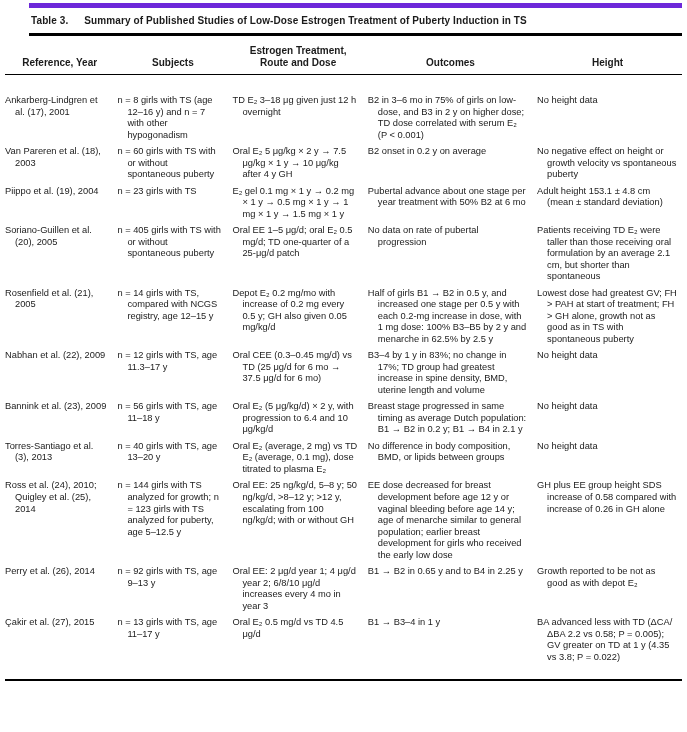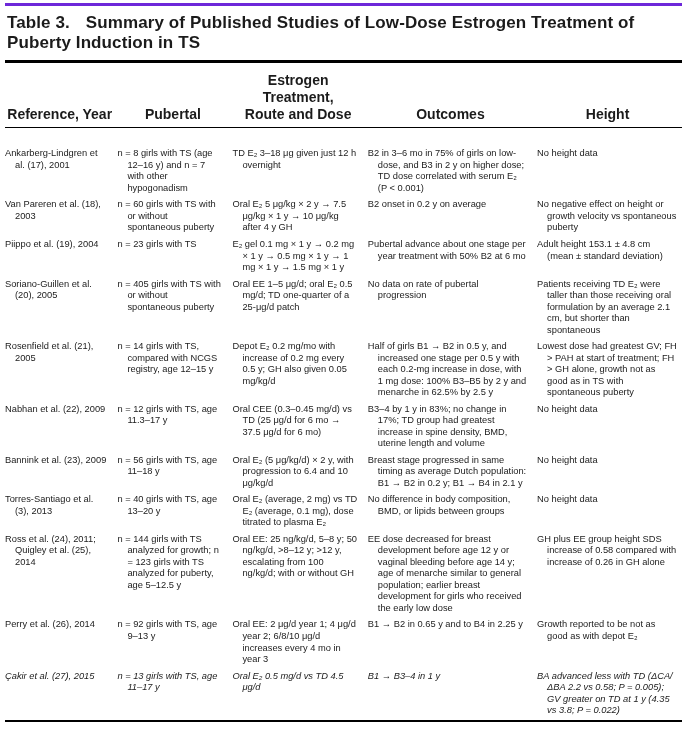--- a/index.html
+++ b/index.html
@@ -12,26 +12,27 @@
   }
   body {
     font-family: "Liberation Sans", sans-serif;
     color: #1b1b1b;
     -webkit-font-smoothing: antialiased;
   }
   .page {
     padding: 3px 5px 0 5px;
   }
   .caption {
-    border-top: 3px solid #6d28d9;
+    border-top: 5px solid #6d28d9;
     border-bottom: 3px solid #000;
     padding: 7px 2px 7px 2px;
     font-weight: bold;
-    font-size: 17px;
+    font-size: 10px;
     letter-spacing: 0.1px;
+    margin-left: 24px;
   }
   .caption .tnum {
     display: inline-block;
     margin-right: 16px;
   }
   .tbl-wrap {
     border-bottom: 2.5px solid #000;
   }
   table {
     width: 100%;
@@ -40,38 +41,38 @@
     font-size: 9.3px;
     line-height: 1.24;
   }
   col.c1 { width: 16.6%; }
   col.c2 { width: 17.0%; }
   col.c3 { width: 20.0%; }
   col.c4 { width: 25.0%; }
   col.c5 { width: 21.4%; }
   thead th {
     font-weight: bold;
-    font-size: 14px;
+    font-size: 10px;
     text-align: center;
     vertical-align: bottom;
     padding: 9px 4px 5px 0;
     border-bottom: 1.5px solid #000;
     white-space: pre-line;
     line-height: 1.2;
   }
   thead th.first {
     text-align: center;
     padding-left: 1px;
   }
   tbody td {
     vertical-align: top;
     padding: 2px 10px 3px 0;
   }
   tbody tr:first-child td { padding-top: 20px; }
-  tbody tr:last-child td { padding-bottom: 3px; font-style: italic; }
+  tbody tr:last-child td { padding-bottom: 16px; }
   tbody td:last-child { padding-right: 4px; }
   .cell {
     padding-left: 10px;
     text-indent: -10px;
   }
 </style>
 </head>
 <body>
 
 <div class="page">
@@ -85,21 +86,21 @@
       <colgroup>
         <col class="c1">
           <col class="c2">
           <col class="c3">
           <col class="c4">
           <col class="c5">
       </colgroup>
       <thead>
         <tr>
           <th class="first">Reference, Year</th>
-          <th>Pubertal</th>
+          <th>Subjects</th>
           <th>Estrogen Treatment,
 Route and Dose</th>
           <th>Outcomes</th>
           <th>Height</th>
         </tr>
       </thead>
       <tbody>
         <tr>
           <td>
               <div class="cell">Ankarberg-Lindgren et al. (17), 2001</div>
@@ -231,21 +232,21 @@
             </td>
           <td>
               <div class="cell">No difference in body composition, BMD, or lipids between groups</div>
             </td>
           <td>
               <div class="cell">No height data</div>
             </td>
         </tr>
         <tr>
           <td>
-              <div class="cell">Ross et al. (24), 2011; Quigley et al. (25), 2014</div>
+              <div class="cell">Ross et al. (24), 2010; Quigley et al. (25), 2014</div>
             </td>
           <td>
               <div class="cell">n = 144 girls with TS analyzed for growth; n = 123 girls with TS analyzed for puberty, age 5–12.5 y</div>
             </td>
           <td>
               <div class="cell">Oral EE: 25 ng/kg/d, 5–8 y; 50 ng/kg/d, &gt;8–12 y; &gt;12 y, escalating from 100 ng/kg/d; with or without GH</div>
             </td>
           <td>
               <div class="cell">EE dose decreased for breast development before age 12 y or vaginal bleeding before age 14 y; age of menarche similar to general population; earlier breast development for girls who received the early low dose</div>
             </td>

